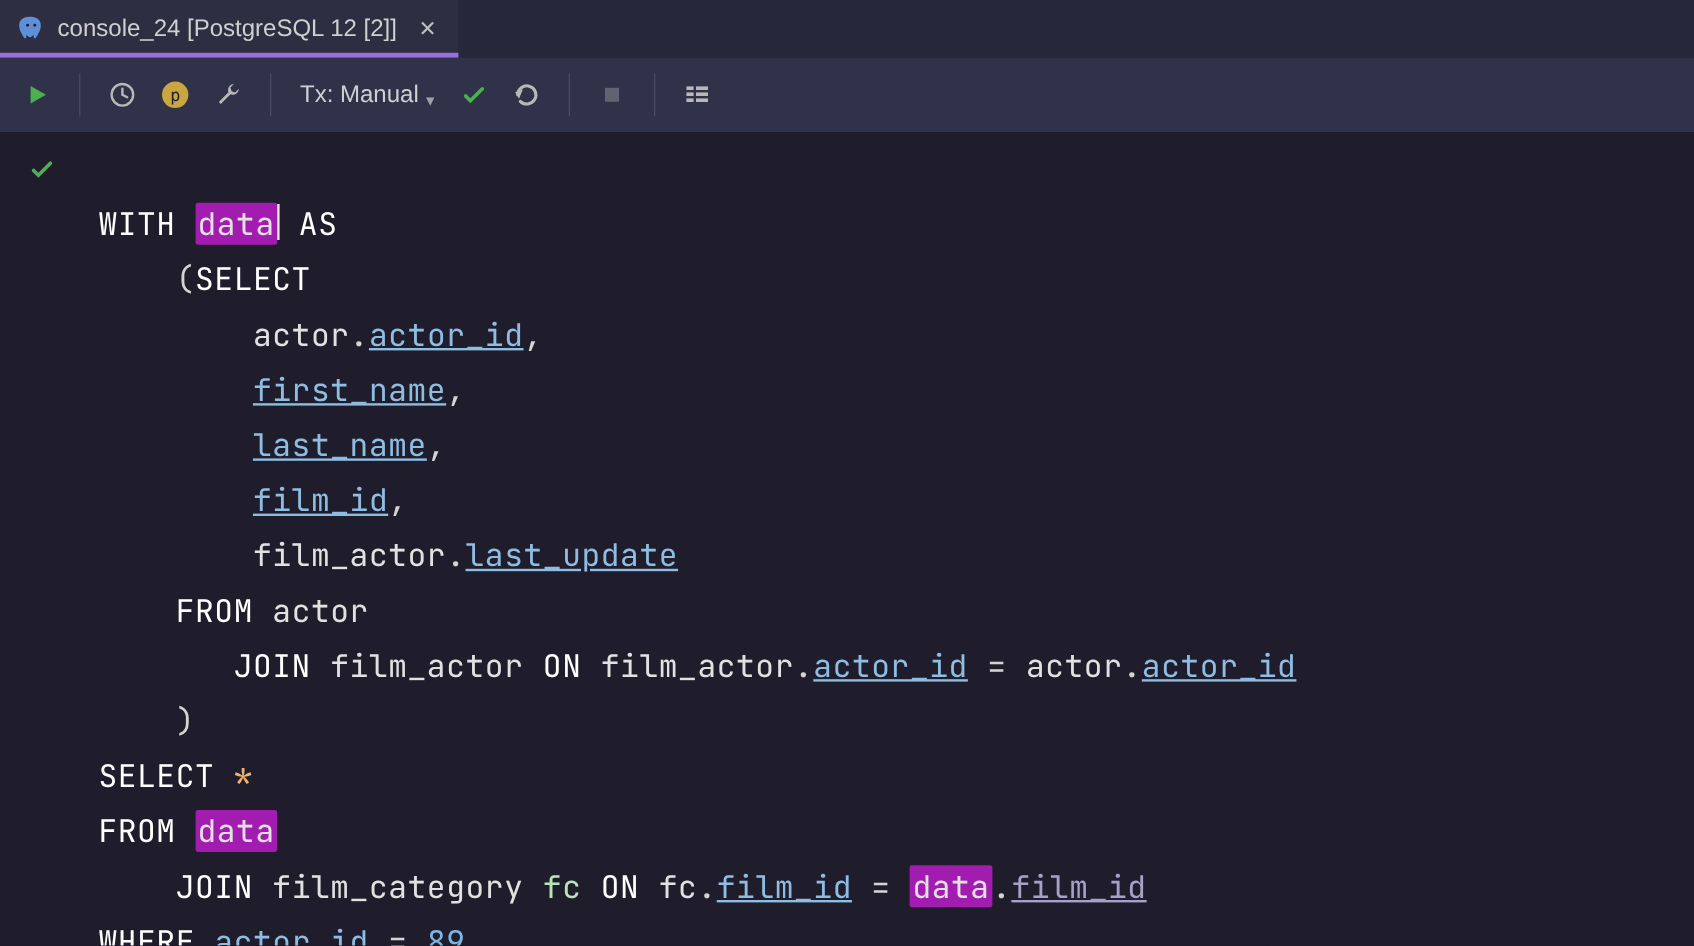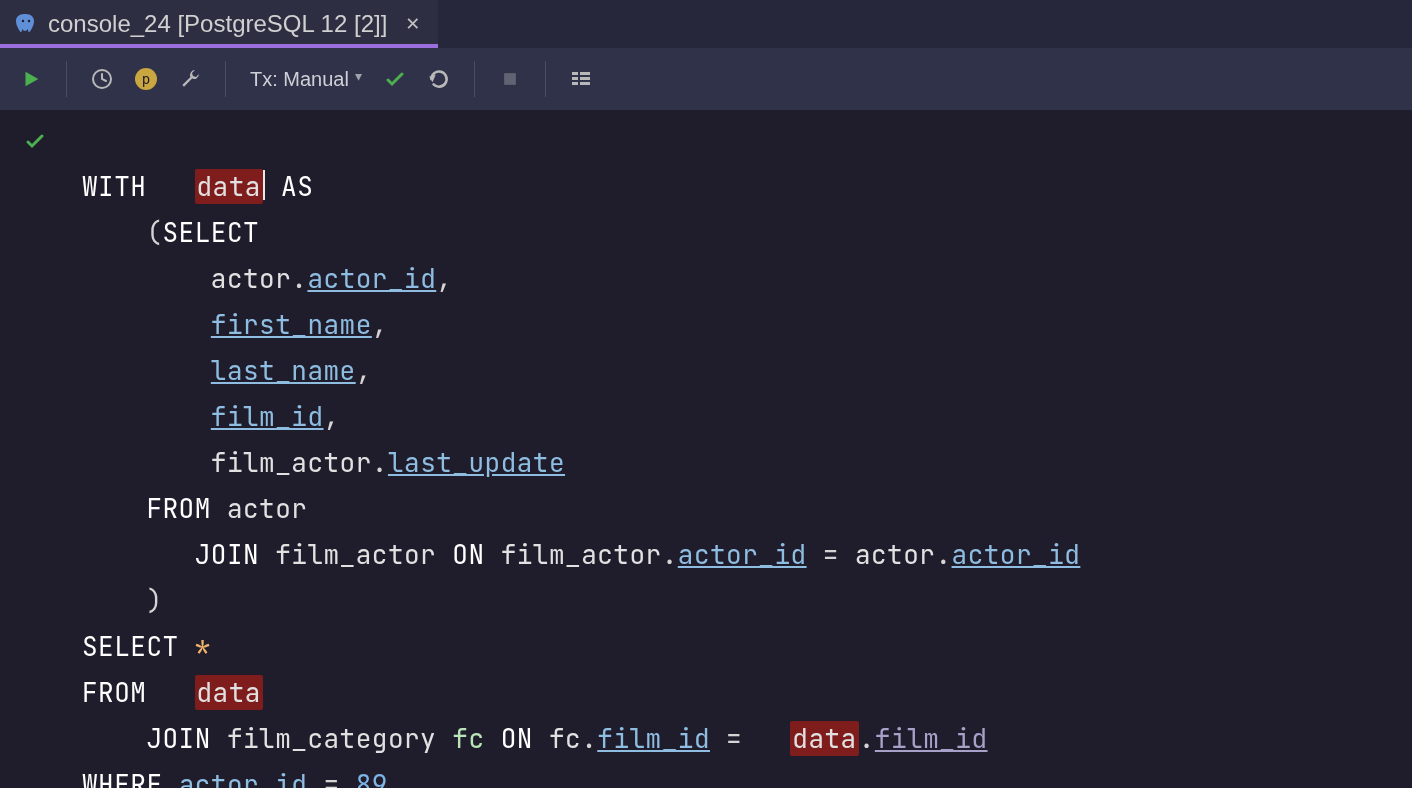--- a/index.html
+++ b/index.html
@@ -20,21 +20,21 @@
   }
   .tab {
     display: flex;
     align-items: center;
     gap: 10px;
     padding: 0 18px 0 14px;
     background: #2d2e42;
     position: relative;
     cursor: pointer;
   }
-  .tab-title { font-size: 24px; color: #d0d0d0; white-space: pre; }
+  .tab-title { font-size: 20px; color: #d0d0d0; white-space: pre; }
   .tab-close { font-size: 18px; color: #bfbfbf; margin-left: 8px; }
   .tab-underline {
     position: absolute; left: 0; right: 0; bottom: 0;
     height: 4px; background: #9a6edc;
   }
 
   
   .toolbar {
     height: 62px;
     background: #30324a;
@@ -48,21 +48,21 @@
     display: flex; align-items: center; justify-content: center;
     cursor: pointer;
     color: #b8b8b8;
   }
   .tsep {
     width: 1px; height: 36px;
     background: #4b4d62;
     margin: 0 8px;
   }
   .tx-label {
-    display: flex; align-items: flex-start; gap: 6px;
+    display: flex; align-items: flex-end; gap: 6px;
     font-size: 20px; color: #cfcfd6; cursor: pointer;
     padding: 0 6px;
   }
   .chev { font-size: 14px; color: #a0a0aa; }
 
   
   .editor-wrap {
     display: flex;
     height: calc(788px - 48px - 62px);
     background: #1f1d2c;
@@ -89,24 +89,23 @@
   
   .kw   { color: #ffffff; }  
   .id   { color: #e1e1e1; }  
   .col  { color: #8fbde2; text-decoration: underline; }  
   .pun  { color: #d4d4d4; }  
   .num  { color: #7db5e6; }  
   .star { color: #f1b36a; }  
   .alias{ color: #b8e4b8; }  
 
   .hl-data {
-    background: #7f1d1d;
+    background: #a21caf;
     padding: 0 2px;
     border-radius: 2px;
-    margin-left: 32px;
   }
   .u-link {
     color: #a7a0c9;
     text-decoration: underline;
   }
 
   .caret {
     display: inline-block;
     width: 2px; height: 30px;
     background: #e8e8e8;

